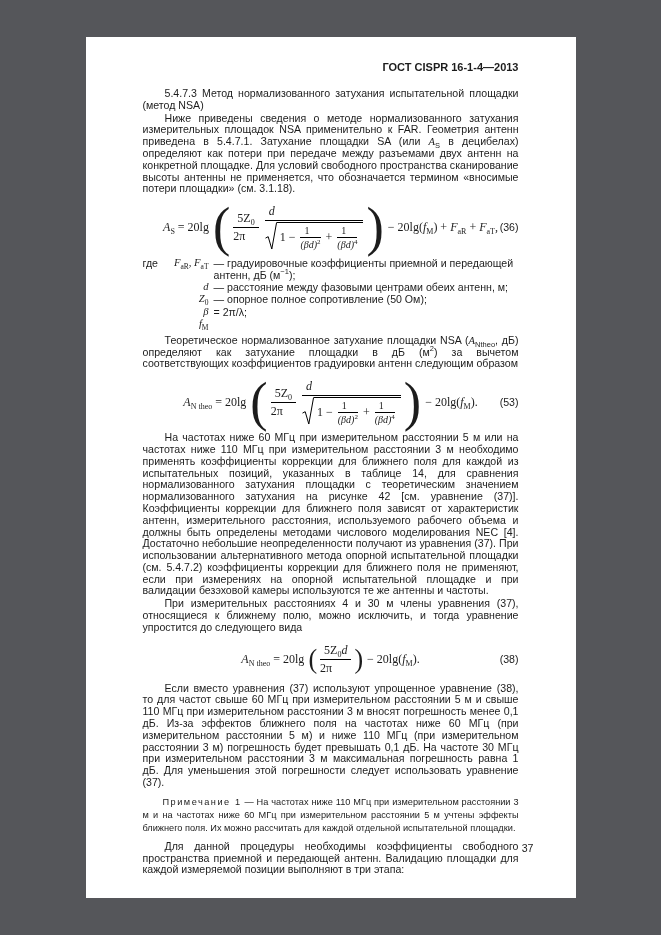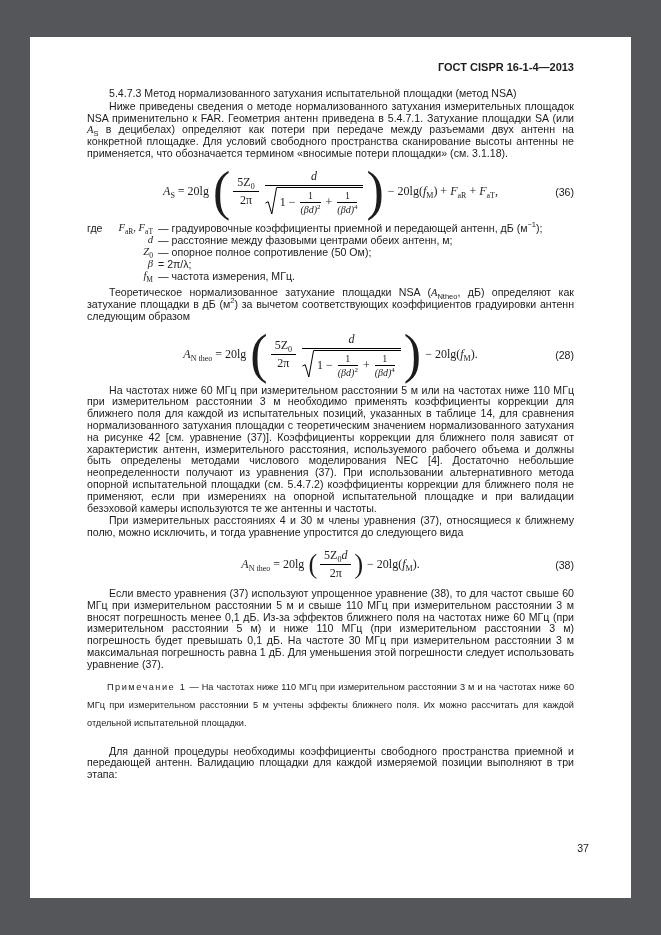--- a/index.html
+++ b/index.html
@@ -3,21 +3,21 @@
 <meta charset="utf-8">
 <title>ГОСТ CISPR 16-1-4—2013 — стр. 37</title>
 <style>
   html,body{margin:0;padding:0;}
   body{
     width:661px;height:935px;overflow:hidden;box-sizing:border-box;
     background:#55565a;padding-top:37px;
     font-family:"Liberation Sans",sans-serif;
   }
   .page{
-    width:601px;height:861px;margin:0 auto;background:#ffffff;
+    width:490px;height:861px;margin:0 auto;background:#ffffff;
     box-sizing:border-box;padding:24px 57px 0 57px;position:relative;
     color:#1c1c1c;
   }
   .doc-header{
     text-align:right;font-weight:bold;font-size:11px;margin-bottom:15px;
   }
   .body-text{
     font-size:10.6px;line-height:11.8px;text-align:justify;
     text-indent:22px;margin:0 0 1px 0;
   }
@@ -37,37 +37,37 @@
   .formula{
     position:relative;display:flex;align-items:center;justify-content:center;
     font-family:"Liberation Serif",serif;font-size:12px;margin:9px 0 7px 0;
   }
   .formula sub{font-size:8px;}
   .formula sup{font-size:8px;}
   .var{font-style:italic;}
   .f-lhs{white-space:nowrap;}
   .f-eq{margin:0 4px 0 3px;}
   .f-tail{white-space:nowrap;margin-left:4px;}
-  .frac{display:inline-block;text-align:center;vertical-align:middle;margin:0 3px;}
+  .frac{display:inline-block;text-align:left;vertical-align:middle;margin:0 3px;}
   .frac .num{display:block;border-bottom:1px solid #000;padding:0 4px 1px 4px;}
   .frac .den{display:block;padding-top:1px;}
   .frac.sm{font-size:10px;margin:0 2px;}
   .frac.sm sub,.frac.sm sup{font-size:7px;}
   .sqrt{display:inline-block;position:relative;padding-left:12px;}
   .rad{position:absolute;left:0;top:0;width:12px;height:100%;}
   .rad path{stroke:#000;stroke-width:1;fill:none;vector-effect:non-scaling-stroke;}
   .radicand{display:inline-flex;align-items:center;border-top:1px solid #000;padding:2px 4px 0 3px;}
   .op{margin:0 3px;}
   .bigparen{display:inline-block;font-family:"Liberation Serif",serif;line-height:0.82;transform:scaleY(1.05);font-weight:400;}
   .p-lg{font-size:52px;}
   .p-md{font-size:26px;}
   .eqnum{position:absolute;right:0;top:50%;transform:translateY(-50%);
     font-family:"Liberation Sans",sans-serif;font-size:10.6px;font-style:normal;}
 
-  .note{font-size:9.2px;line-height:18px;text-align:justify;text-indent:20px;margin:7px 0 14px 0;}
+  .note{font-size:9.2px;line-height:13px;text-align:justify;text-indent:20px;margin:7px 0 6px 0;}
   .pagenum{position:absolute;right:42px;bottom:44px;font-size:10.6px;}
 </style>
 </head>
 <body>
 
 <div class="page">
 
   <div class="doc-header">ГОСТ CISPR 16-1-4—2013</div>
 
   <p class="body-text"><span>5.4.7.3 Метод нормализованного затухания испытательной площадки (метод NSA)</span></p>
@@ -121,21 +121,20 @@
     <div class="where-row">
       <span class="where-sym"><span class="serif" style="font-style: italic;">Z</span><sub>0</sub></span>
       <span class="where-def"><span>— опорное полное сопротивление (50 Ом);</span></span>
     </div>
     <div class="where-row">
       <span class="where-sym"><span class="serif" style="font-style: italic;">β</span></span>
       <span class="where-def"><span>= 2π/λ;</span></span>
     </div>
     <div class="where-row">
       <span class="where-sym"><span class="serif" style="font-style: italic;">f</span><sub>М</sub></span>
-      <span class="where-def"><span>— частота измерения, МГц.</span></span>
     </div>
   </div>
 
   <p class="body-text"><span>Теоретическое нормализованное затухание площадки NSA (</span><span class="serif" style="font-style: italic;">A</span><sub>Ntheo</sub><span>, дБ) определяют как затухание площадки в дБ (м</span><sup>2</sup><span>) за вычетом соответствующих коэффициентов градуировки антенн следующим образом</span></p>
 
   <div class="formula">
     <span class="f-lhs"><span class="var">A</span><sub>N theo</sub><span class="f-eq">= 20lg</span></span>
     <span class="bigparen p-lg">(</span>
     <span class="frac">
       <span class="num"><span>5Z</span><sub>0</sub></span>
@@ -159,21 +158,21 @@
             <span class="frac sm">
               <span class="num">1</span>
               <span class="den"><span class="var">(βd)</span><sup>4</sup></span>
             </span>
           </span>
         </span>
       </span>
     </span>
     <span class="bigparen p-lg">)</span>
     <span class="f-tail"><span>− 20lg(</span><span class="var">f</span><sub>М</sub><span>).</span></span>
-    <span class="eqnum">(28)</span>
+    <span class="eqnum">(53)</span>
   </div>
 
   <p class="body-text"><span>На частотах ниже 60 МГц при измерительном расстоянии 5 м или на частотах ниже 110 МГц при измерительном расстоянии 3 м необходимо применять коэффициенты коррекции для ближнего поля для каждой из испытательных позиций, указанных в таблице 14, для сравнения нормализованного затухания площадки с теоретическим значением нормализованного затухания на рисунке 42 [см. уравнение (37)]. Коэффициенты коррекции для ближнего поля зависят от характеристик антенн, измерительного расстояния, используемого рабочего объема и должны быть определены методами числового моделирования NEC [4]. Достаточно небольшие неопределенности получают из уравнения (37). При использовании альтернативного метода опорной испытательной площадки (см. 5.4.7.2) коэффициенты коррекции для ближнего поля не применяют, если при измерениях на опорной испытательной площадке и при валидации безэховой камеры используются те же антенны и частоты.</span></p>
   <p class="body-text"><span>При измерительных расстояниях 4 и 30 м члены уравнения (37), относящиеся к ближнему полю, можно исключить, и тогда уравнение упростится до следующего вида</span></p>
 
   <div class="formula">
     <span class="f-lhs"><span class="var">A</span><sub>N theo</sub><span class="f-eq">= 20lg</span></span>
     <span class="bigparen p-md">(</span>
     <span class="frac">
       <span class="num"><span>5Z</span><sub>0</sub><span class="var">d</span></span>

